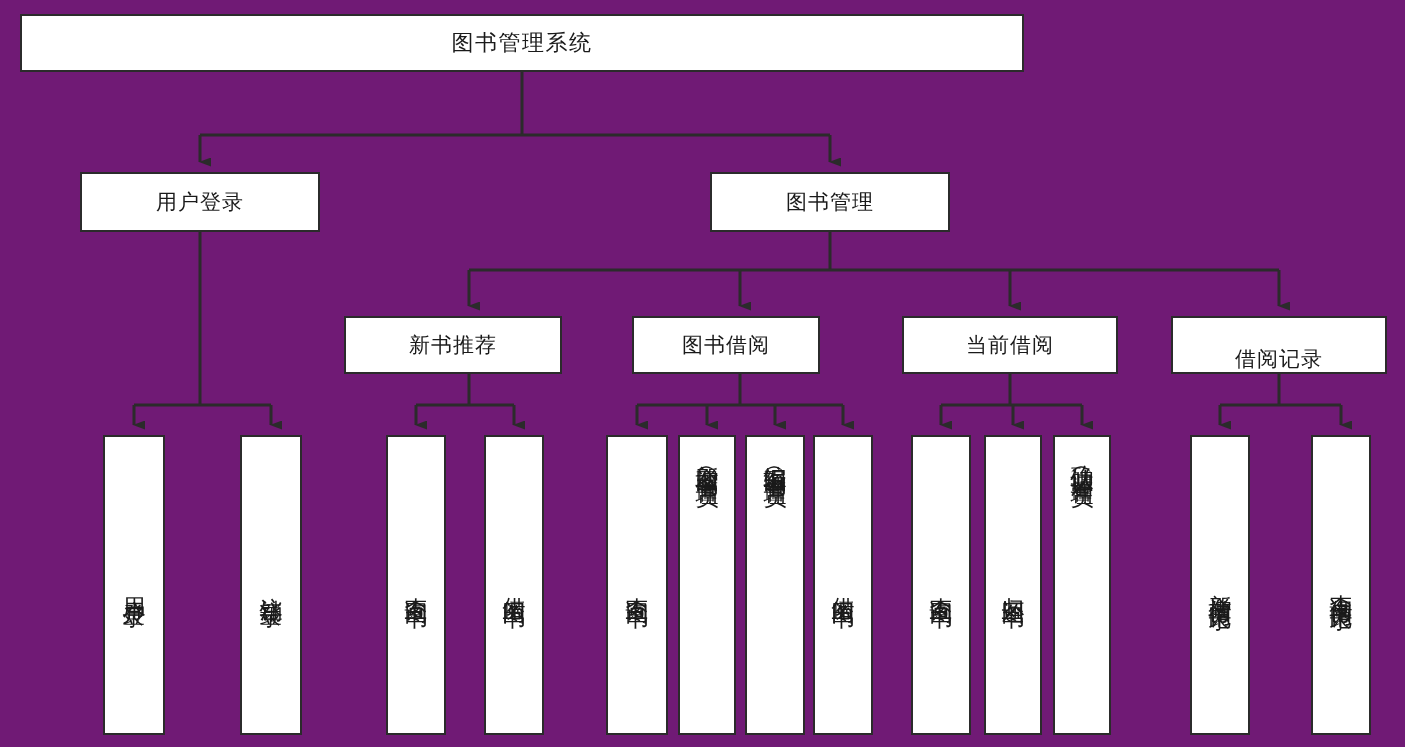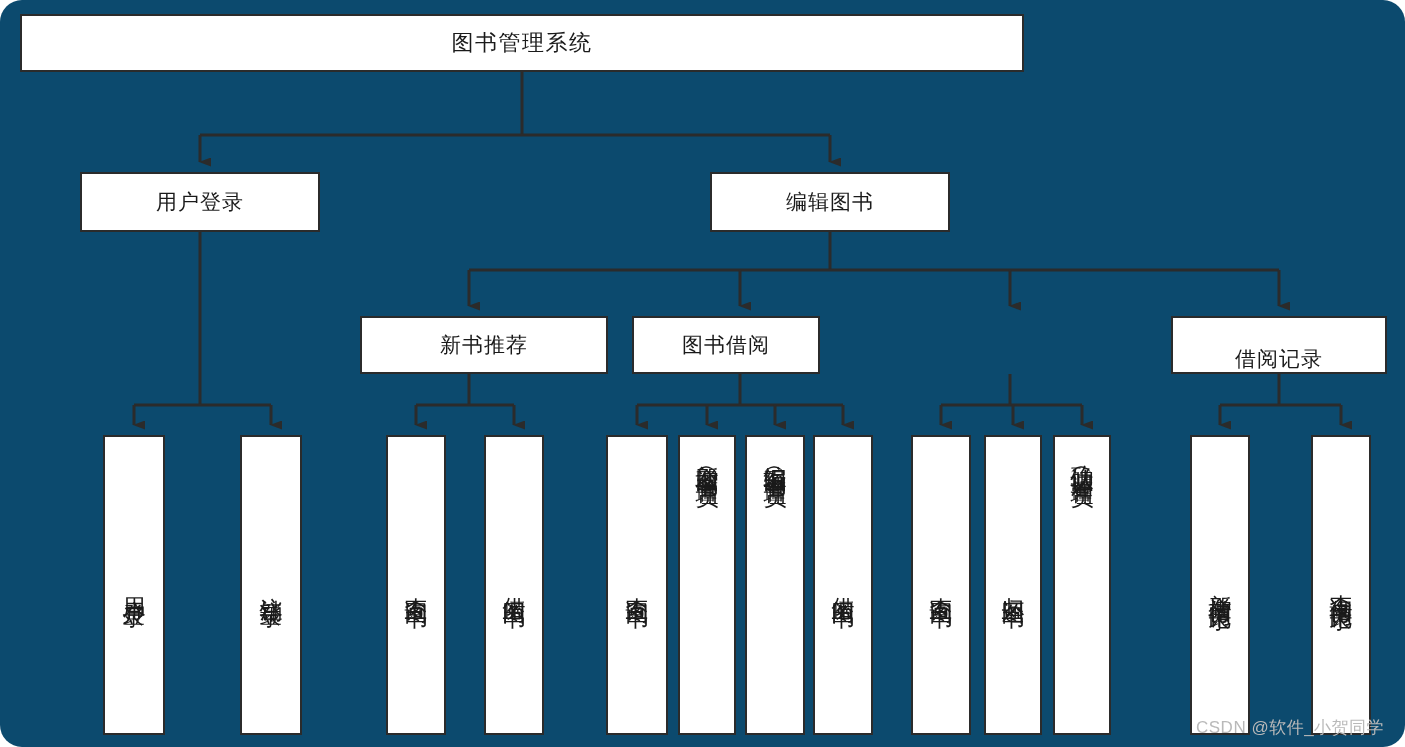--- a/index.html
+++ b/index.html
@@ -8,23 +8,22 @@
     padding: 0;
     background: #ffffff;
   }
   body {
     font-family: "Liberation Sans", "DejaVu Sans", sans-serif;
   }
   #canvas {
     position: relative;
     width: 1405px;
     height: 747px;
-    background: #0c4a6e;
+    background: #701a75;
     overflow: hidden;
-    border-radius: 22px;
   }
   svg.wires {
     position: absolute;
     left: 0;
     top: 0;
     width: 1405px;
     height: 747px;
     pointer-events: none;
   }
   .node {
@@ -135,29 +134,32 @@
   </svg>
 
   <div class="node horiz root" id="n-root" style="left: 20px; top: 14px; width: 1004px; height: 58px;">
     <span class="label">图书管理系统</span>
   </div>
 
   <div class="node horiz" id="n-l2-0" style="left: 80px; top: 172px; width: 240px; height: 60px;">
     <span class="label">用户登录</span>
   </div>
   <div class="node horiz" id="n-l2-1" style="left: 710px; top: 172px; width: 240px; height: 60px;">
-    <span class="label">编辑图书</span>
-  </div>
-
-  <div class="node horiz" id="n-l3-0" style="left: 360px; top: 316px; width: 248px; height: 58px;">
+    <span class="label">图书管理</span>
+  </div>
+
+  <div class="node horiz" id="n-l3-0" style="left: 344px; top: 316px; width: 218px; height: 58px;">
     <span class="label">新书推荐</span>
   </div>
   <div class="node horiz" id="n-l3-1" style="left: 632px; top: 316px; width: 188px; height: 58px;">
     <span class="label">图书借阅</span>
   </div>
+  <div class="node horiz" id="n-l3-2" style="left: 902px; top: 316px; width: 216px; height: 58px;">
+    <span class="label">当前借阅</span>
+  </div>
   <div class="node horiz" id="n-l3-3" style="left: 1171px; top: 316px; width: 216px; height: 58px; align-items: flex-end;">
     <span class="label">借阅记录</span>
   </div>
 
   <div class="node vert midalign" id="n-lf-0" style="left: 103px; top: 435px; width: 62px; height: 300px;">
     <span class="label">用户登录</span>
   </div>
   <div class="node vert midalign" id="n-lf-1" style="left: 240px; top: 435px; width: 62px; height: 300px;">
     <span class="label">注销登录</span>
   </div>
@@ -188,15 +190,14 @@
   <div class="node vert" id="n-lf-10" style="left: 1053px; top: 435px; width: 58px; height: 300px;">
     <span class="label">确认归还（管理员）</span>
   </div>
   <div class="node vert midalign" id="n-lf-11" style="left: 1190px; top: 435px; width: 60px; height: 300px;">
     <span class="label">新增借阅记录</span>
   </div>
   <div class="node vert midalign" id="n-lf-12" style="left: 1311px; top: 435px; width: 60px; height: 300px;">
     <span class="label">查询借阅记录</span>
   </div>
 
-  <div class="watermark" id="wm" style="left: 1196px; top: 716px;">CSDN @软件_小贺同学</div>
 
 </div>
 
 </body></html>

